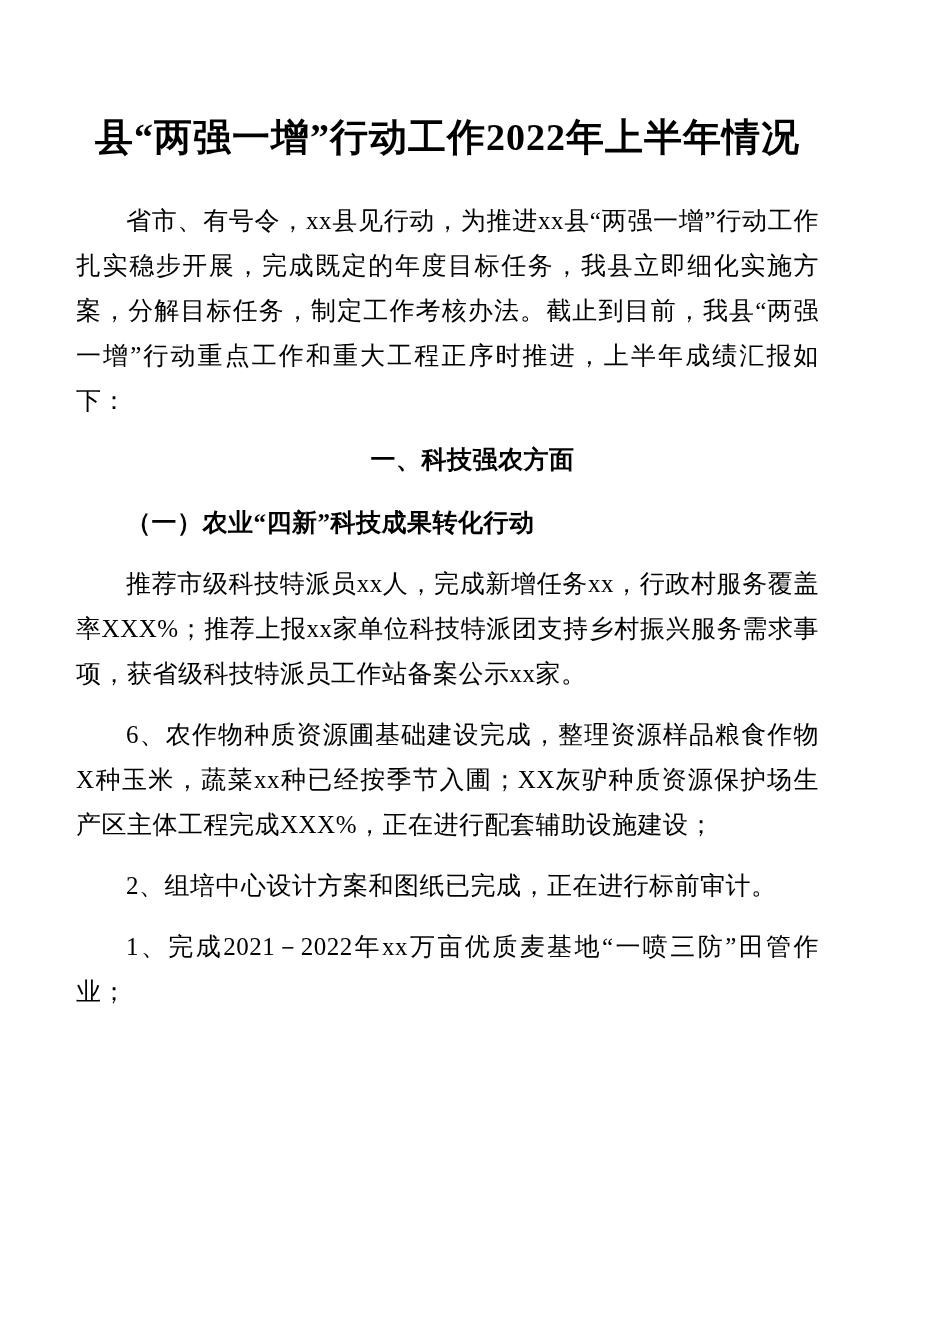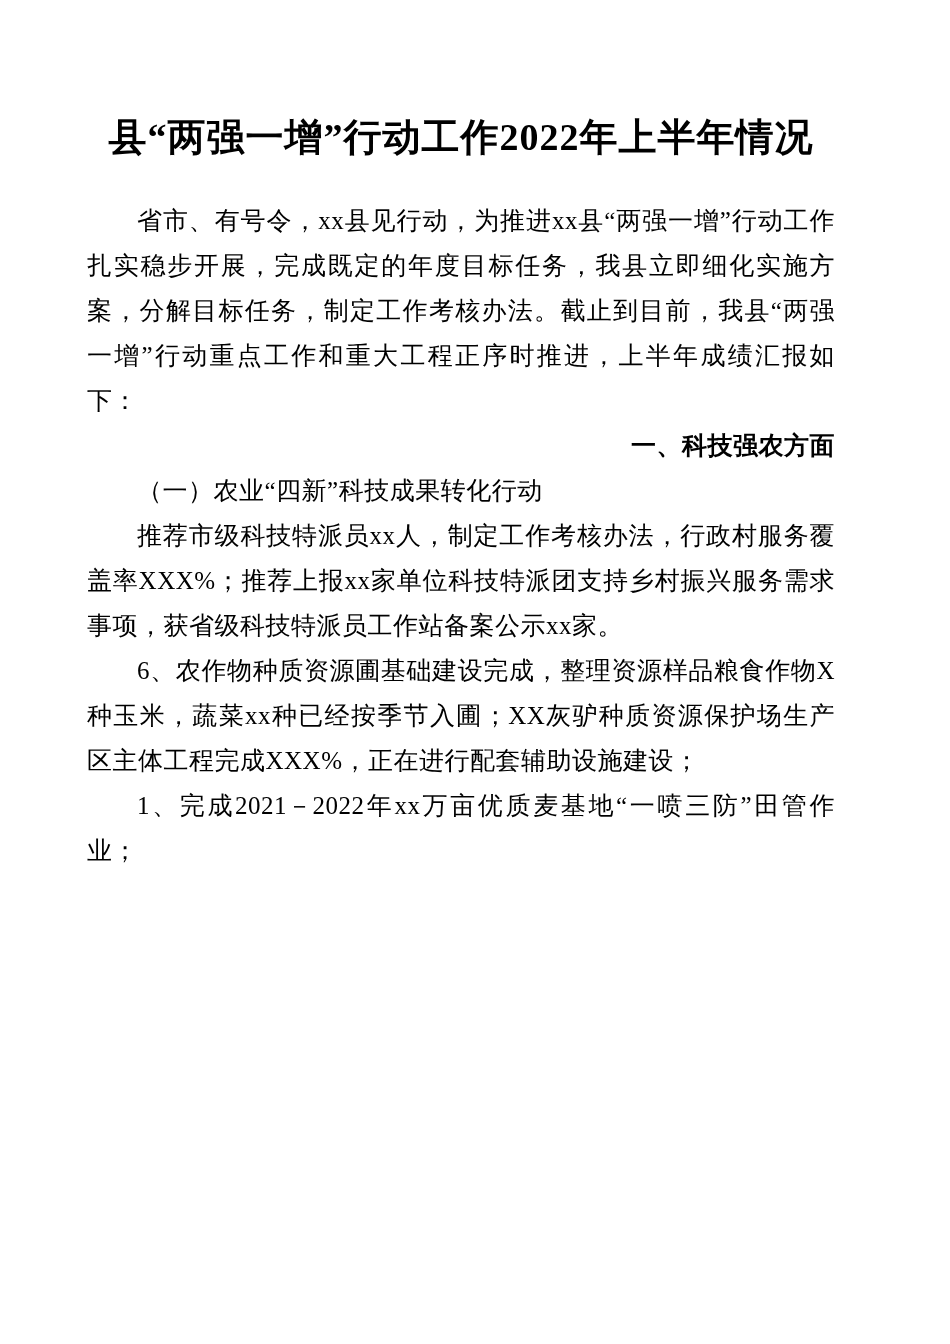--- a/index.html
+++ b/index.html
@@ -7,74 +7,75 @@
     padding: 0;
     background: #ffffff;
   }
   .page {
     position: relative;
     width: 950px;
     height: 1344px;
     box-sizing: border-box;
     background: #ffffff;
     color: #000000;
-    padding: 112px 115px 0 87px;
+    padding: 112px 115px 0 60px;
     overflow: hidden;
   }
   .doc-title {
     font-family: "Liberation Serif", "DejaVu Serif", serif;
     font-weight: bold;
     font-size: 38px;
     line-height: 1.32;
     text-align: center;
     margin: 0 0 36px 0;
     letter-spacing: 1px;
   }
   .doc-title .title-line {
     display: block;
   }
   .content p {
-    margin: 0;
+    margin: 16px;
     font-family: "Liberation Serif", "DejaVu Serif", serif;
     font-size: 25px;
     line-height: 45px;
     text-align: justify;
     text-indent: 2em;
     letter-spacing: 0.5px;
   }
   .content p.h-sans {
-    font-family: Liberation Sans, sans-serif;
+    font-family: Liberation Mono, monospace;
     font-weight: bold;
-    text-align: right;
+    text-align: center;
   }
   .content p.sub {
     font-family: "Liberation Serif", "DejaVu Serif", serif;
-    font-weight: normal;
+    font-weight: bold;
   }
 </style>
 </head>
 <body>
 
 <div class="page">
 
   <h1 class="doc-title">
     <span class="title-line">县“两强一增”行动工作2022年上半年情况</span>
   </h1>
 
   <div class="content">
     <p class="body">省市、有号令，xx县见行动，为推进xx县“两强一增”行动工作扎实稳步开展，完成既定的年度目标任务，我县立即细化实施方案，分解目标任务，制定工作考核办法。截止到目前，我县“两强一增”行动重点工作和重大工程正序时推进，上半年成绩汇报如下：</p>
 
     <p class="h-sans">一、科技强农方面</p>
 
     <p class="sub">（一）农业“四新”科技成果转化行动</p>
 
-    <p class="body">推荐市级科技特派员xx人，制定工作考核办法，行政村服务覆盖率XXX%；推荐上报xx家单位科技特派团支持乡村振兴服务需求事项，获省级科技特派员工作站备案公示xx家。</p>
+    <p class="body">推荐市级科技特派员xx人，完成新增任务xx，行政村服务覆盖率XXX%；推荐上报xx家单位科技特派团支持乡村振兴服务需求事项，获省级科技特派员工作站备案公示xx家。</p>
 
 
     <p class="body">6、农作物种质资源圃基础建设完成，整理资源样品粮食作物X种玉米，蔬菜xx种已经按季节入圃；XX灰驴种质资源保护场生产区主体工程完成XXX%，正在进行配套辅助设施建设；</p>
 
+    <p class="body">2、组培中心设计方案和图纸已完成，正在进行标前审计。</p>
 
 
     <p class="body">1、完成2021－2022年xx万亩优质麦基地“一喷三防”田管作业；</p>
 
   </div>
 
 </div>
 
 </body></html>

